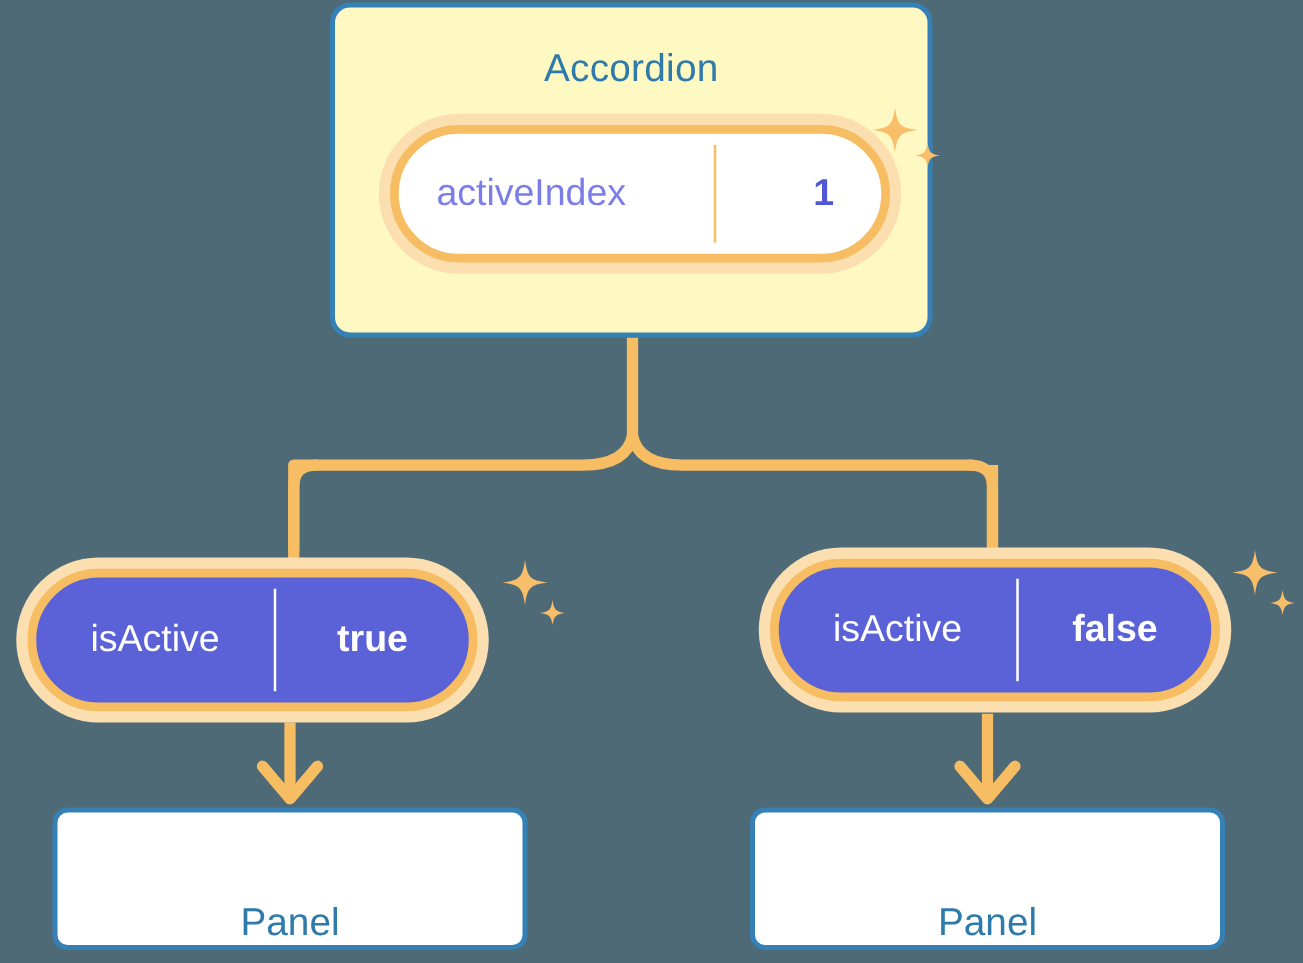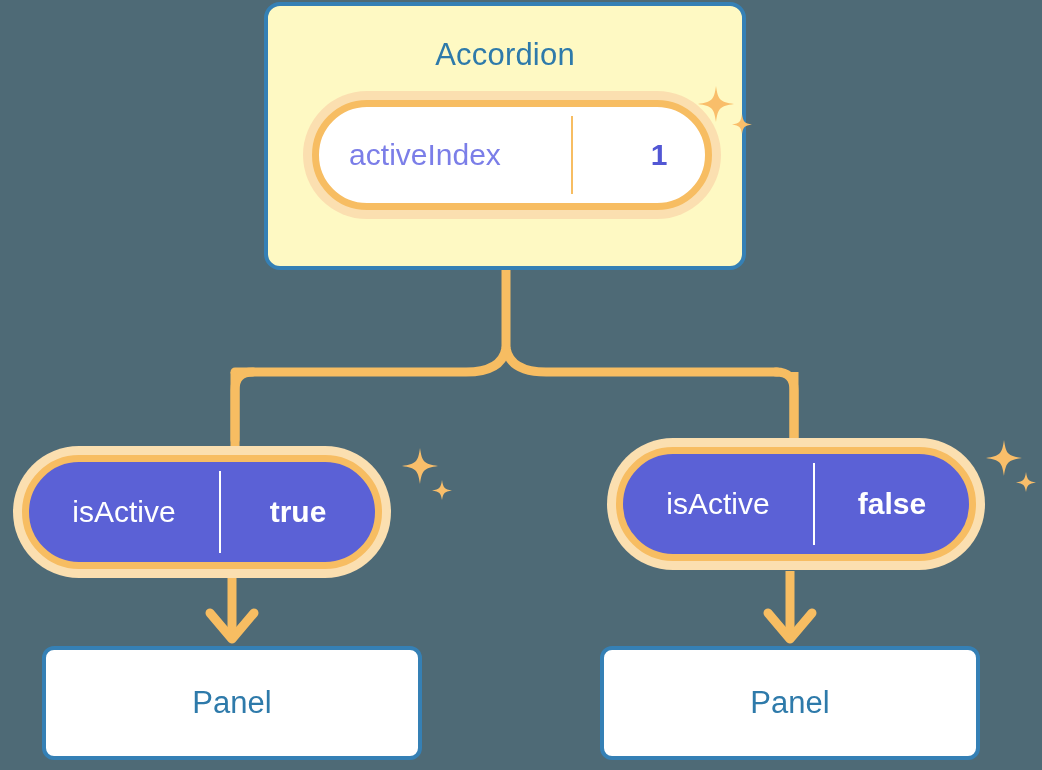--- a/index.html
+++ b/index.html
@@ -146,21 +146,21 @@
   }
 
   
   .panel-box {
     position: absolute;
     background: #ffffff;
     border: 4px solid #3580b5;
     border-radius: 12px;
     box-sizing: border-box;
     display: flex;
-    align-items: center;
+    align-items: flex-end;
     justify-content: center;
     z-index: 2;
   }
   #panel-left {
     left: 42px;
     top: 646px;
     width: 380px;
     height: 114px;
   }
   #panel-right {

